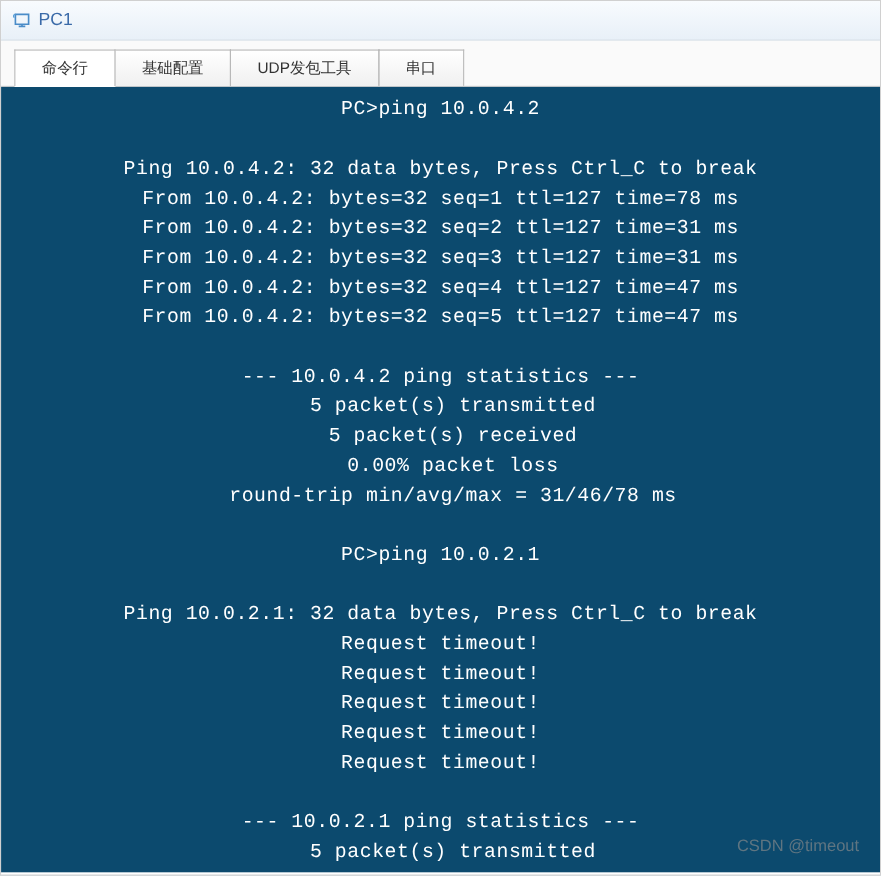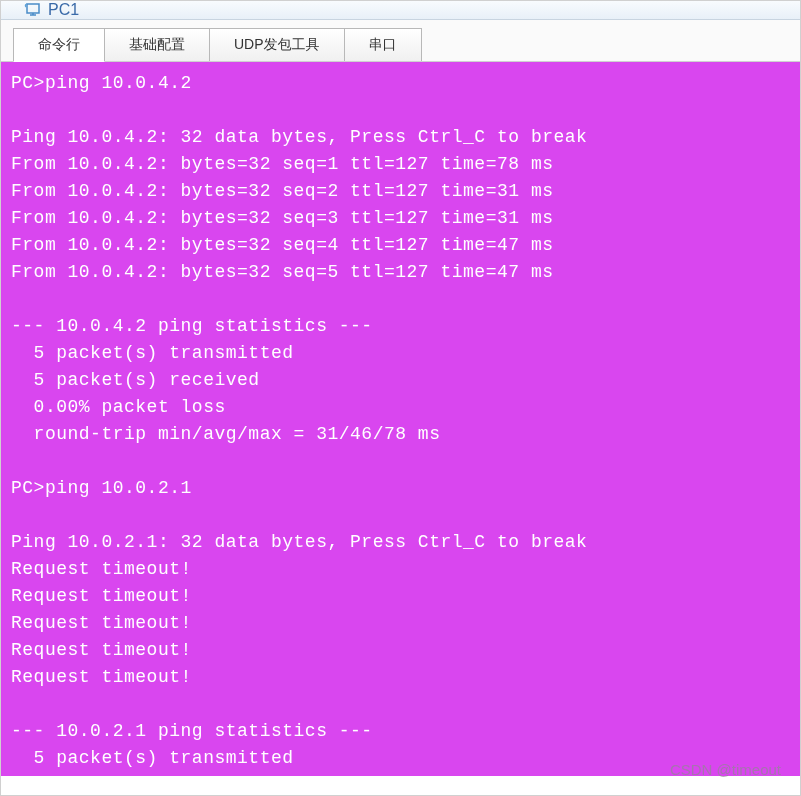--- a/index.html
+++ b/index.html
@@ -15,24 +15,24 @@
       overflow: hidden;
     }
     .window {
       background: #fff;
       border: 1px solid #d0d0d0;
       height: 100%;
     }
     .titlebar {
       background: linear-gradient(to bottom, #f8fbfe, #e8f0f8);
       border-bottom: 1px solid #c8d4e0;
-      padding: 6px 23px;
+      padding: 6px 10px;
       display: flex;
       align-items: center;
-      height: 19px;
+      height: 36px;
     }
     .titlebar-icon {
       width: 18px;
       height: 18px;
       margin-right: 6px;
       display: inline-block;
     }
     .titlebar-title {
       color: #3a6aa8;
       font-size: 16px;
@@ -56,30 +56,31 @@
       margin-right: -1px;
       position: relative;
     }
     .tab.active {
       background: #ffffff;
       border-bottom: 1px solid #fff;
       z-index: 2;
       margin-bottom: -1px;
     }
     .terminal {
-      background: #d946ef;
+      background: #0c4a6e;
       color: #fff;
       font-family: "Consolas", "Courier New", monospace;
       font-size: 18px;
       line-height: 1.5;
       padding: 8px 10px;
       height: calc(100% - 80px);
       overflow: hidden;
       white-space: pre;
       letter-spacing: 0.5px;
+      text-align: center;
     }
     .watermark {
       position: absolute;
       bottom: 18px;
       right: 20px;
       color: rgba(140,140,140,0.65);
       font-size: 15px;
       font-family: Arial, sans-serif;
       pointer-events: none;
     }

